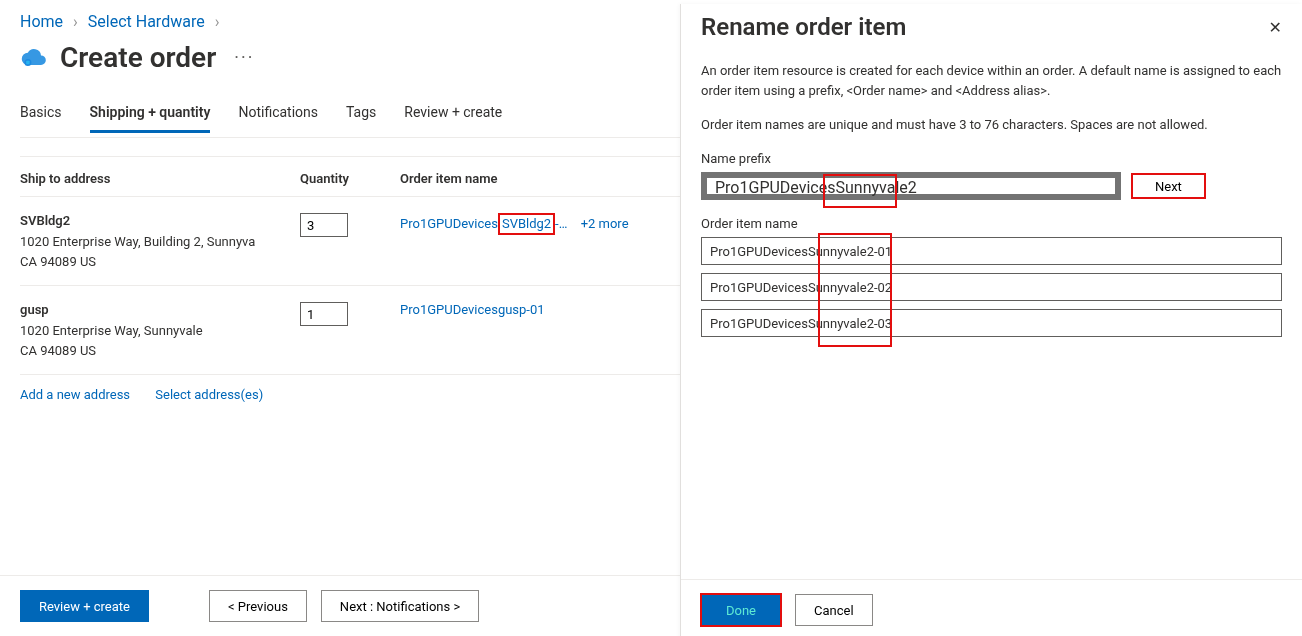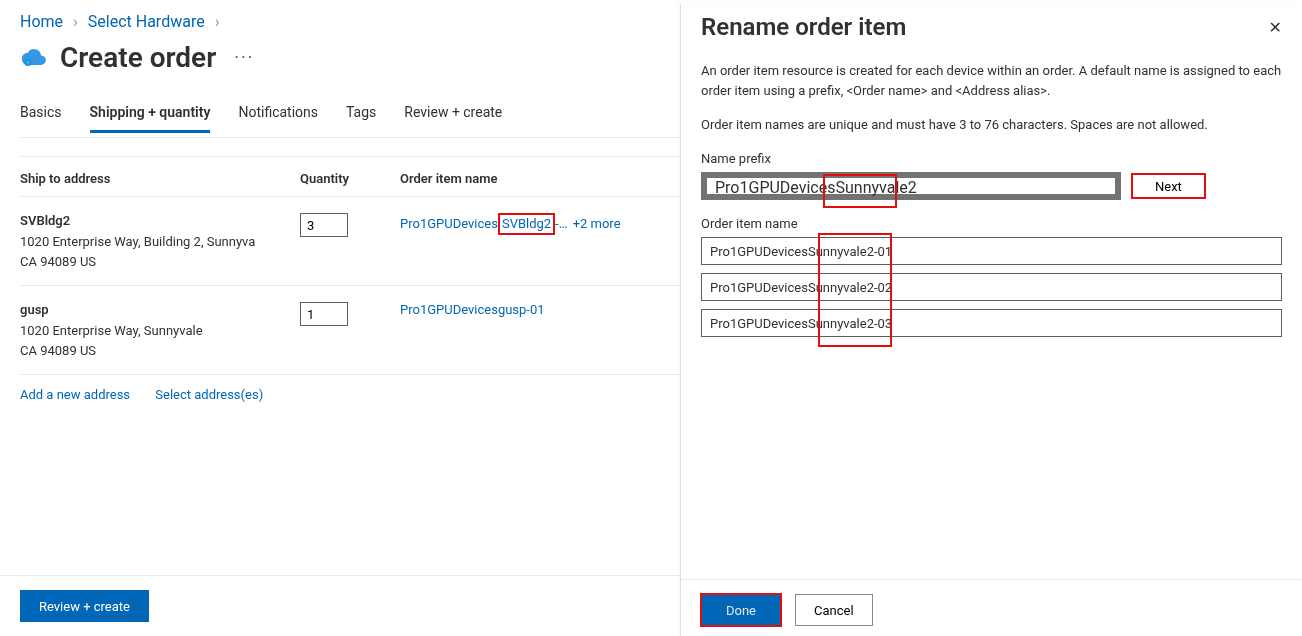--- a/index.html
+++ b/index.html
@@ -75,21 +75,21 @@
   .grid-header { font-weight: 600; font-size: 13px; border-bottom: 1px solid #edebe9; padding: 14px 0 10px; }
   .grid-row { border-bottom: 1px solid #edebe9; }
   .grid-row:last-child { border-bottom: none; }
   .addr-name { font-weight: 600; margin-bottom: 4px; }
   .addr-lines { color: #323130; font-size: 13px; line-height: 1.5; }
   .qty input {
     width: 48px; height: 24px; border: 1px solid #605e5c; padding: 2px 6px;
     font-family: inherit; font-size: 13px;
   }
   .oi-name { color: #0067B8; font-size: 13px; }
-  .oi-name .more-link { color: #0067B8; margin-left: 2px; }
+  .oi-name .more-link { color: #0067B8; margin-left: 10px; }
   .hl-box-a {
     border: 2px solid #E30E0E;
     padding: 0 2px;
     display: inline-block;
     line-height: 18px;
   }
 
   .links-row { padding: 12px 0 0; }
   .links-row a { color: #0067B8; margin-right: 22px; font-size: 13px; }
 
@@ -155,21 +155,21 @@
     border: 2px solid #E30E0E;
     pointer-events: none;
   }
 
   .panel-footer {
     position: absolute; left: 0; bottom: 0; width: 622px;
     border-top: 1px solid #edebe9;
     padding: 14px 20px;
     display: flex; gap: 14px; align-items: center; background:#fff;
   }
-  .btn.done { background: #0067B8; color: #e5e5e5; border: 1px solid #0067B8; outline: 2.5px solid #E30E0E; outline-offset: -1px; padding: 0 24px; }
+  .btn.done { background: #0067B8; color: #5eead4; border: 1px solid #0067B8; outline: 2.5px solid #E30E0E; outline-offset: -1px; padding: 0 24px; }
 
   
   .cloud-svg { width: 28px; height: 22px; }
 </style>
 </head>
 <body>
 
 <div class="main">
 
   <div class="breadcrumb">
@@ -236,20 +236,24 @@
     </div>
   </div>
 
   <div class="links-row">
     <a href="#">Add a new address</a>
     <a href="#">Select address(es)</a>
   </div>
 
   <div class="footer">
     <button class="btn primary">Review + create</button>
+    <div class="nav-btns">
+      <button class="btn">&lt;  Previous</button>
+      <button class="btn">Next : Notifications  &gt;</button>
+    </div>
   </div>
 </div>
 
 <div class="panel">
 
   <div class="panel-header">
     <h2>Rename order item</h2>
     <span class="close-x">✕</span>
   </div>
 

